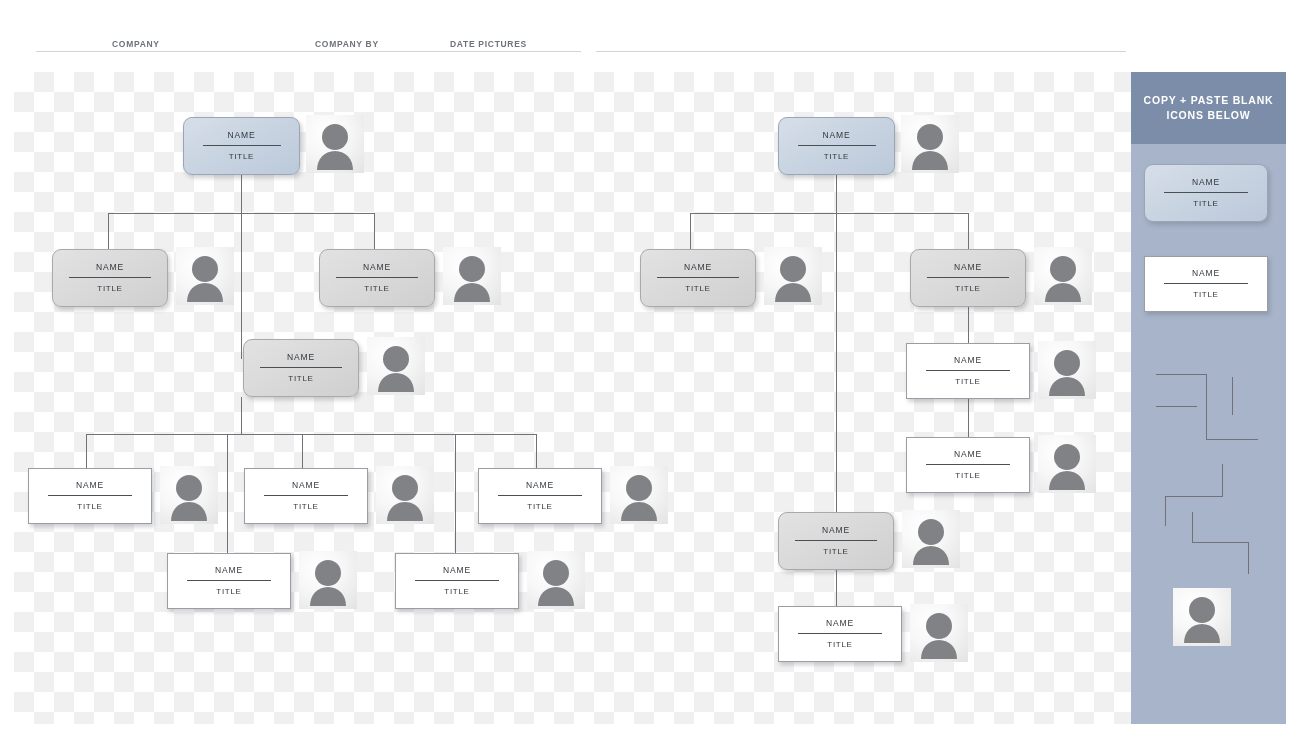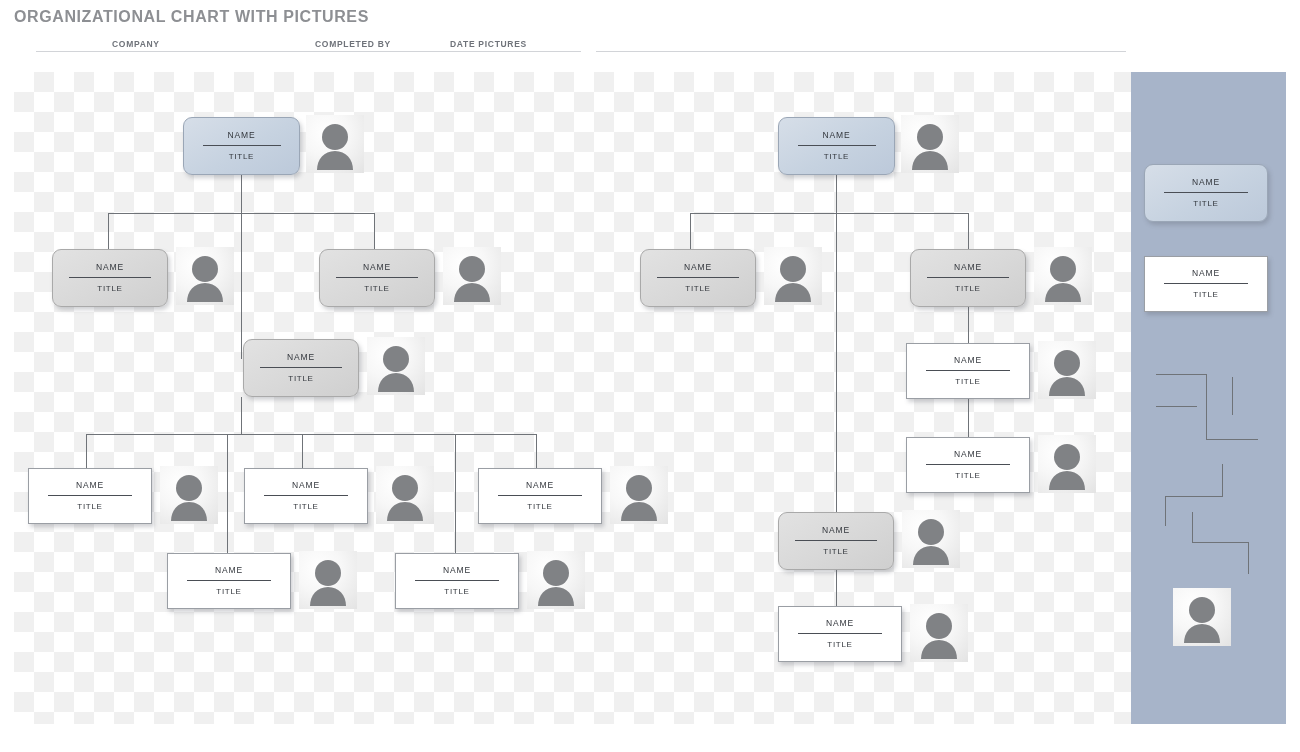--- a/index.html
+++ b/index.html
@@ -98,24 +98,23 @@
     color:#ffffff;font-size:10.5px;font-weight:bold;
     letter-spacing:.8px;line-height:1.45;text-align:center;
   }
   .tpl-line{position:absolute;background:#6f7378;}
   .tplv{width:1px;} .tplh{height:1px;}
 </style>
 </head>
 <body>
 
 <div id="header">
-  <div id="doc-title">ORGANIZATIONAL CHART WITH PICTURES</div>
 
   <div class="field-label" style="left:112px;">COMPANY</div>
-  <div class="field-label" style="left:315px;">COMPLETED BY</div>
+  <div class="field-label" style="left:315px;">COMPANY BY</div>
   <div class="field-label" style="left:450px;">DATE PICTURES</div>
 
   <div class="field-rule" style="left:36px;width:545px;"></div>
   <div class="field-rule" style="left:596px;width:530px;"></div>
 </div>
 
 <div id="canvas">
 
   <div class="ln lnv" style="left:227px;top:103px;height:38px;"></div>
 
@@ -335,20 +334,23 @@
     <svg viewBox="0 0 58 58">
         <circle cx="29" cy="22" r="13" fill="#808285"></circle>
     <path d="M29 36c-11 0-18 8.5-18 19h36c0-10.5-7-19-18-19z" fill="#808285"></path>
       </svg>
   </div>
 
 </div>
 
 <div id="sidebar">
 
+  <div id="sidebar-head">
+    <div class="sh-txt">COPY + PASTE BLANK ICONS BELOW</div>
+  </div>
 
   <div class="node v-root" style="left:13px;top:92px;width:124px;height:58px;">
     <div class="nm">NAME</div>
     <div class="rule" style="width:84px;"></div>
     <div class="ttl">TITLE</div>
   </div>
 
   <div class="node v-white" style="left:13px;top:184px;width:124px;height:56px;">
     <div class="nm">NAME</div>
     <div class="rule" style="width:84px;"></div>

